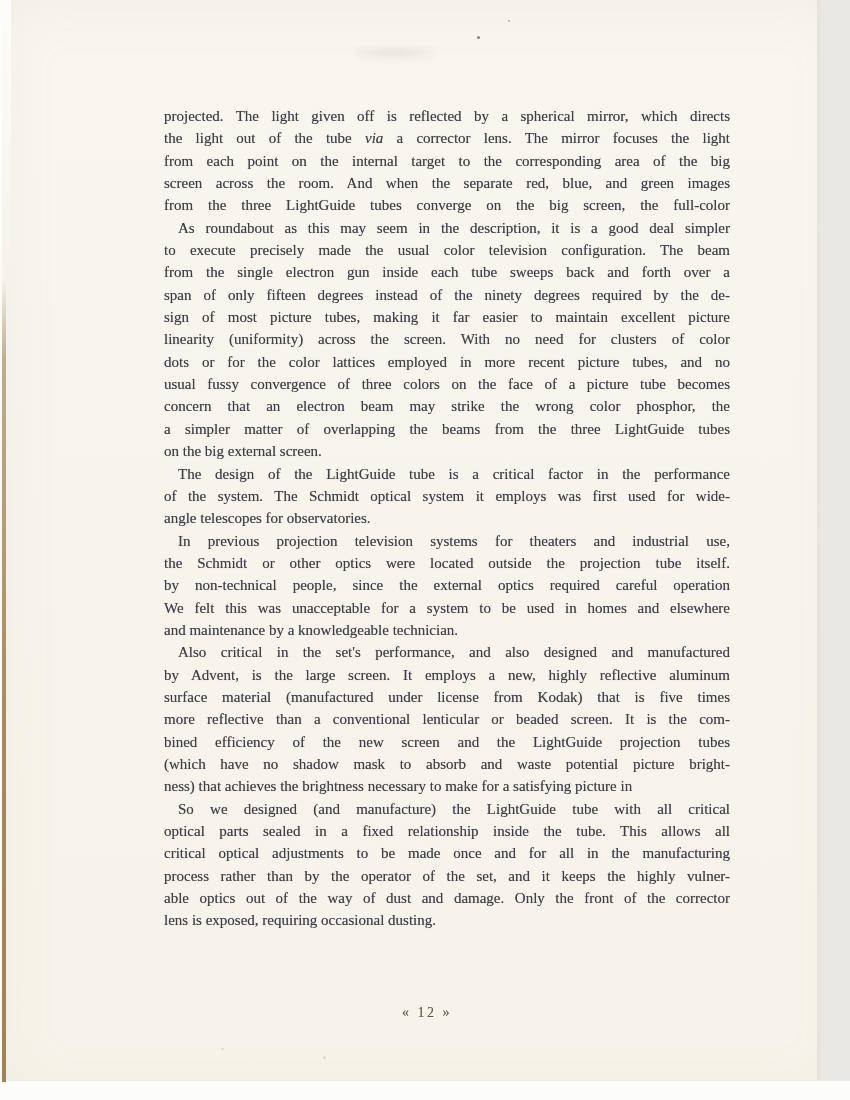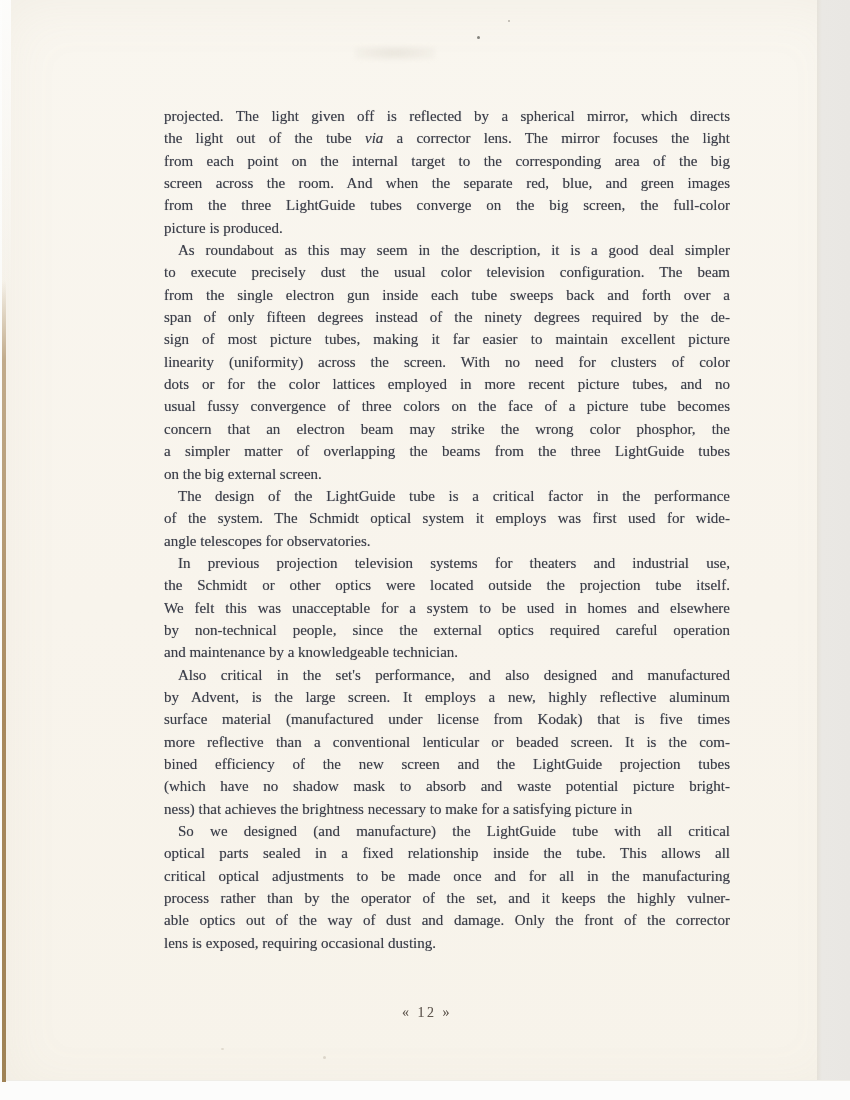--- a/index.html
+++ b/index.html
@@ -124,45 +124,44 @@
 <div class="scan">
   <div class="paper"></div>
 
   <div class="textblock">
       <div class="para">
         <div class="line">projected. The light given off is reflected by a spherical mirror, which directs</div>
         <div class="line">the light out of the tube <i>via</i> a corrector lens. The mirror focuses the light</div>
         <div class="line">from each point on the internal target to the corresponding area of the big</div>
         <div class="line">screen across the room. And when the separate red, blue, and green images</div>
         <div class="line">from the three LightGuide tubes converge on the big screen, the full-color</div>
-        <div class="line last">picture is produced.</div>
       </div>
       <div class="para">
         <div class="line ind">As roundabout as this may seem in the description, it is a good deal simpler</div>
-        <div class="line">to execute precisely dust the usual color television configuration. The beam</div>
+        <div class="line">to execute precisely made the usual color television configuration. The beam</div>
         <div class="line">from the single electron gun inside each tube sweeps back and forth over a</div>
         <div class="line">span of only fifteen degrees instead of the ninety degrees required by the de-</div>
         <div class="line">sign of most picture tubes, making it far easier to maintain excellent picture</div>
         <div class="line">linearity (uniformity) across the screen. With no need for clusters of color</div>
         <div class="line">dots or for the color lattices employed in more recent picture tubes, and no</div>
         <div class="line">usual fussy convergence of three colors on the face of a picture tube becomes</div>
         <div class="line">concern that an electron beam may strike the wrong color phosphor, the</div>
         <div class="line">a simpler matter of overlapping the beams from the three LightGuide tubes</div>
         <div class="line last">on the big external screen.</div>
       </div>
       <div class="para">
         <div class="line ind">The design of the LightGuide tube is a critical factor in the performance</div>
         <div class="line">of the system. The Schmidt optical system it employs was first used for wide-</div>
         <div class="line last">angle telescopes for observatories.</div>
       </div>
       <div class="para">
         <div class="line ind">In previous projection television systems for theaters and industrial use,</div>
         <div class="line">the Schmidt or other optics were located outside the projection tube itself.</div>
+        <div class="line">by non-technical people, since the external optics required careful operation</div>
         <div class="line">We felt this was unacceptable for a system to be used in homes and elsewhere</div>
-        <div class="line">by non-technical people, since the external optics required careful operation</div>
         <div class="line last">and maintenance by a knowledgeable technician.</div>
       </div>
       <div class="para">
         <div class="line ind">Also critical in the set's performance, and also designed and manufactured</div>
         <div class="line">by Advent, is the large screen. It employs a new, highly reflective aluminum</div>
         <div class="line">surface material (manufactured under license from Kodak) that is five times</div>
         <div class="line">more reflective than a conventional lenticular or beaded screen. It is the com-</div>
         <div class="line">bined efficiency of the new screen and the LightGuide projection tubes</div>
         <div class="line">(which have no shadow mask to absorb and waste potential picture bright-</div>
         <div class="line last">ness) that achieves the brightness necessary to make for a satisfying picture in</div>

